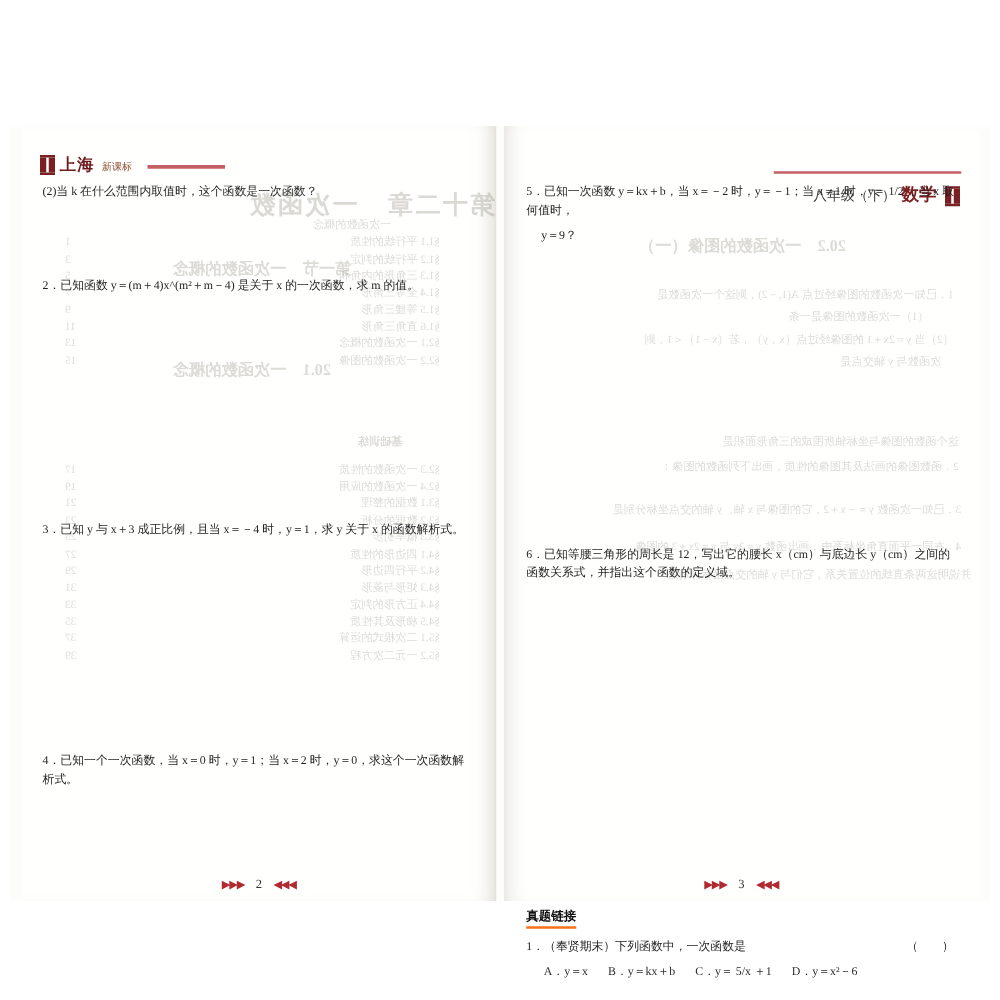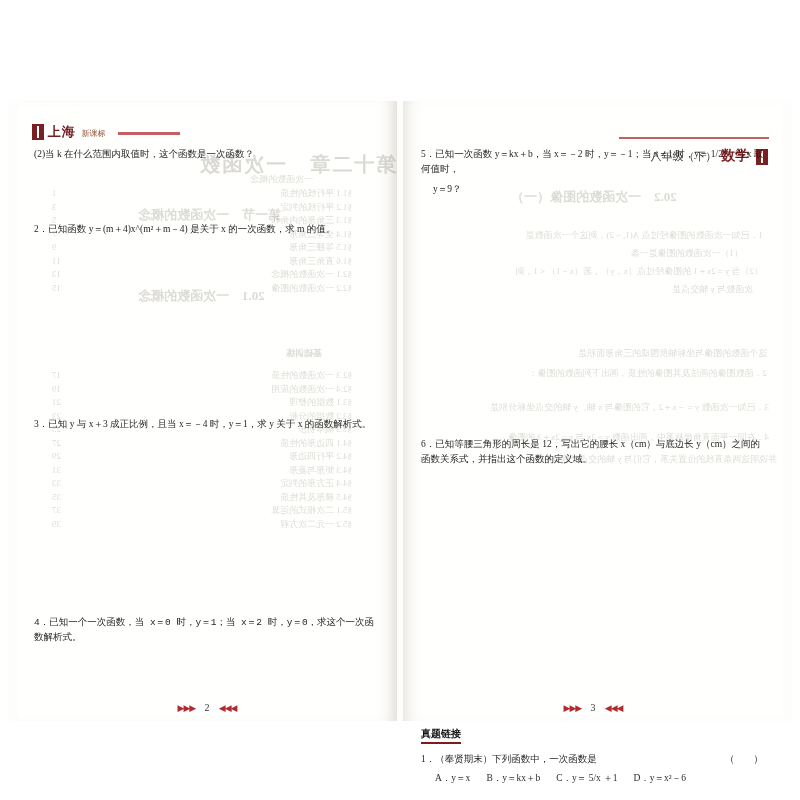--- a/index.html
+++ b/index.html
@@ -37,21 +37,21 @@
   .lines{margin:5px 0 9px 0;}
   .lines div{height:15px;border-bottom:0px solid transparent;}
 
   
   .ghost{position:absolute;color:#8d8a80;opacity:.30;transform:scaleX(-1);font-size:9px;line-height:1.5;pointer-events:none;}
   .ghost.big{font-size:20px;font-weight:bold;letter-spacing:2px;opacity:.32;}
   .ghost.med{font-size:13px;font-weight:bold;opacity:.30;}
   .ghost-tbl span{display:inline-block;}
   .ghost-row{display:flex;justify-content:space-between;width:300px;}
   .zhenti{margin-top:10px;}
-  .zt-title{display:inline-block;font-size:10px;font-weight:bold;color:#111;border-bottom:2px solid #7f1d1d;padding-bottom:1px;}
+  .zt-title{display:inline-block;font-size:10px;font-weight:bold;color:#111;border-bottom:2px solid #f97316;padding-bottom:1px;}
   .choice{display:flex;gap:16px;font-size:9.5px;margin:2px 0 6px 14px;}
   .choice span{white-space:nowrap;}
   .paren{float:right;font-size:9.5px;}
   .q .paren{margin-right:2px;}
 
   
   .foot{position:absolute;bottom:8px;width:100%;text-align:center;font-size:9px;color:#555;}
   .foot .arr{color:#b02a2f;letter-spacing:-1px;font-size:9px;}
   .foot .pn{display:inline-block;margin:0 7px;font-size:10px;color:#333;}
 </style>
@@ -189,21 +189,21 @@
             <div></div>
             <div></div>
             <div></div>
             <div></div>
             <div></div>
             <div></div>
             <div></div>
             <div></div>
           </div>
 
-        <div class="q" style="margin-top:58px;font-family:Liberation Mono, monospace;">4．已知一个一次函数，当 x＝0 时，y＝1；当 x＝2 时，y＝0，求这个一次函数解析式。</div>
+        <div class="q" style="margin-top:44px;">4．已知一个一次函数，当 x＝0 时，y＝1；当 x＝2 时，y＝0，求这个一次函数解析式。</div>
         <div class="lines">
             <div></div>
             <div></div>
             <div></div>
             <div></div>
             <div></div>
             <div></div>
             <div></div>
             <div></div>
           </div>

